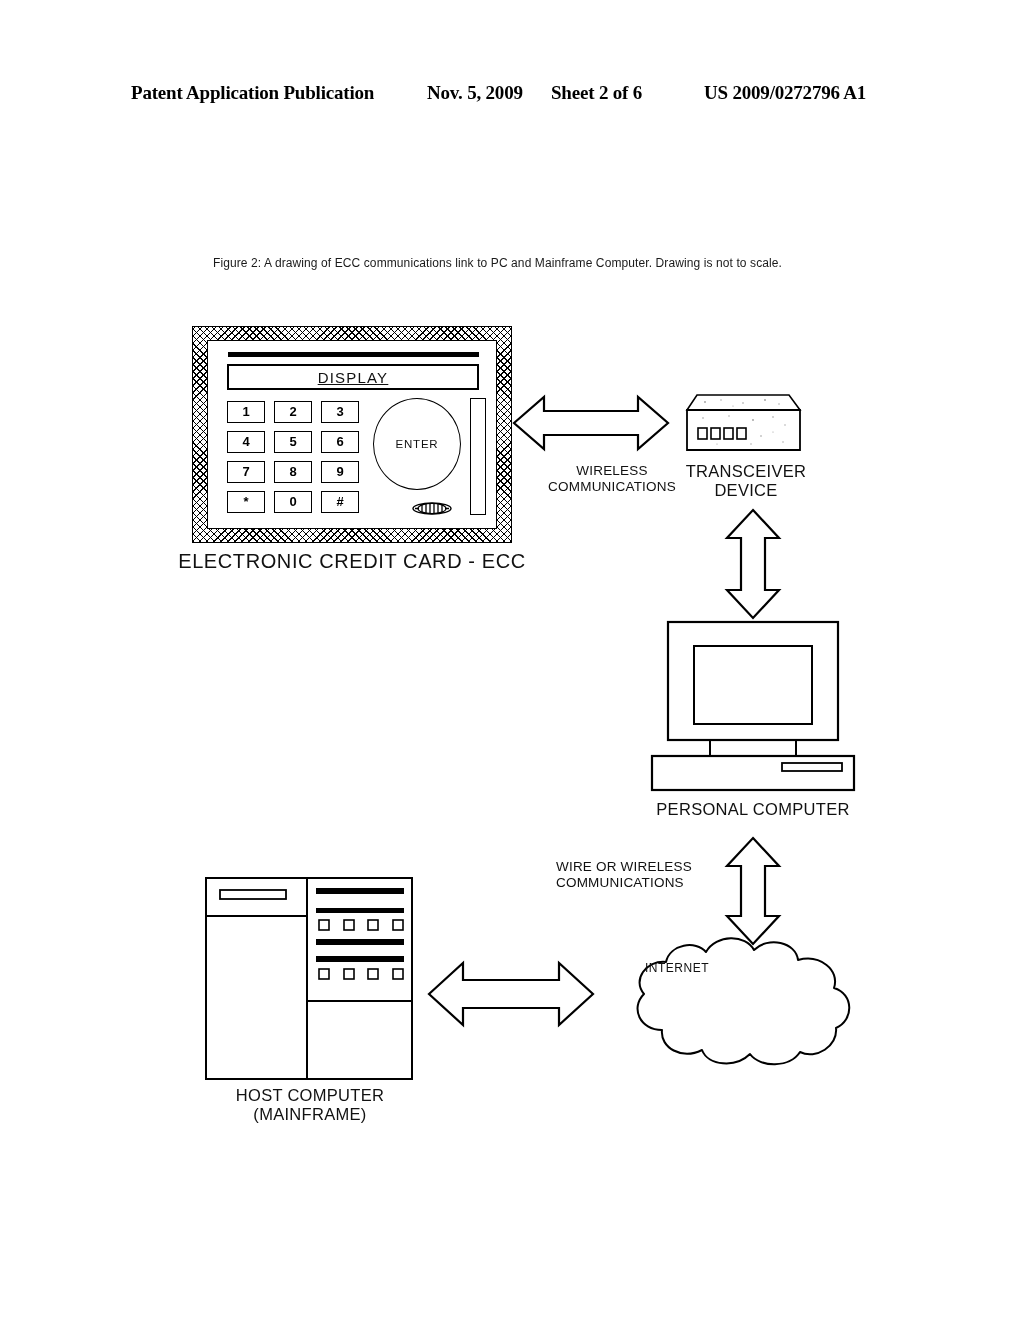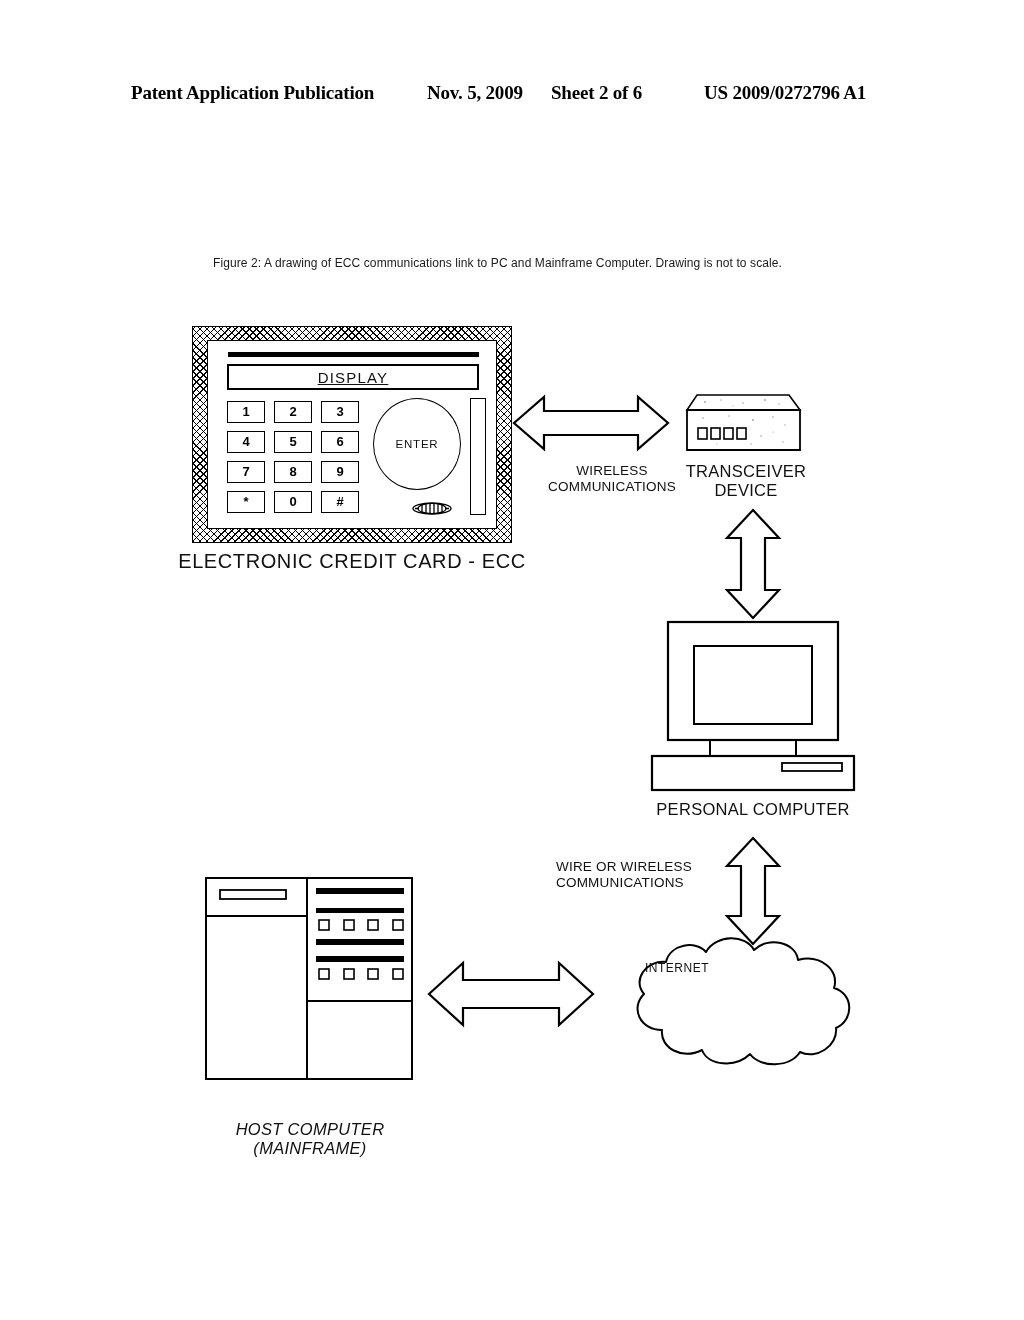--- a/index.html
+++ b/index.html
@@ -200,21 +200,21 @@
     position: absolute;
     left: 645px;
     top: 961px;
     font-size: 12px;
     letter-spacing: 0.5px;
     color: #111;
   }
 
   
   .mainframe { position: absolute; left: 204px; top: 876px; width: 210px; height: 205px; }
-  .mainframe-label { left: 188px; top: 1120px; width: 244px; font-style: italic; }
+  .mainframe-label { left: 188px; top: 1086px; width: 244px; }
 
   
   .lbl-wireless { left: 503px; top: 463px; width: 176px; padding-left: 21px; }
   .lbl-wire-or-wireless { left: 556px; top: 859px; width: 164px; text-align: left; }
 </style>
 </head>
 <body>
 
 <div class="patent-header">
   <span class="ph-pub">Patent Application Publication</span>

